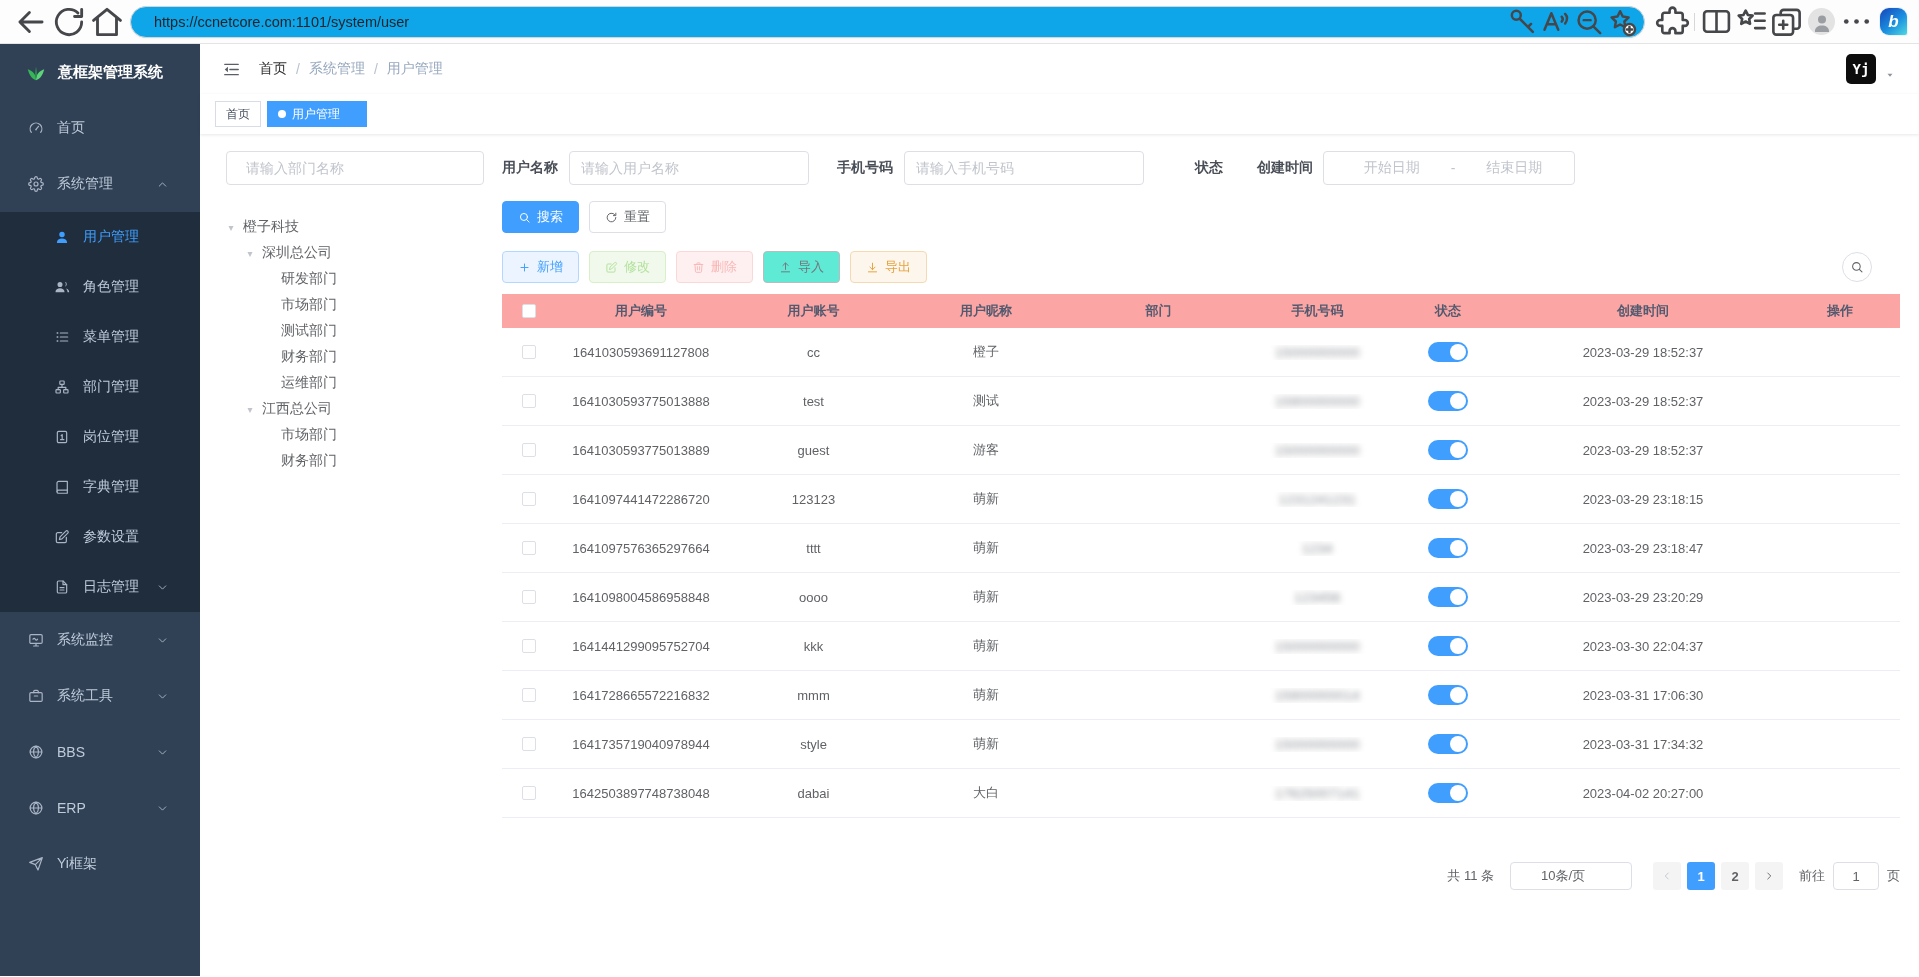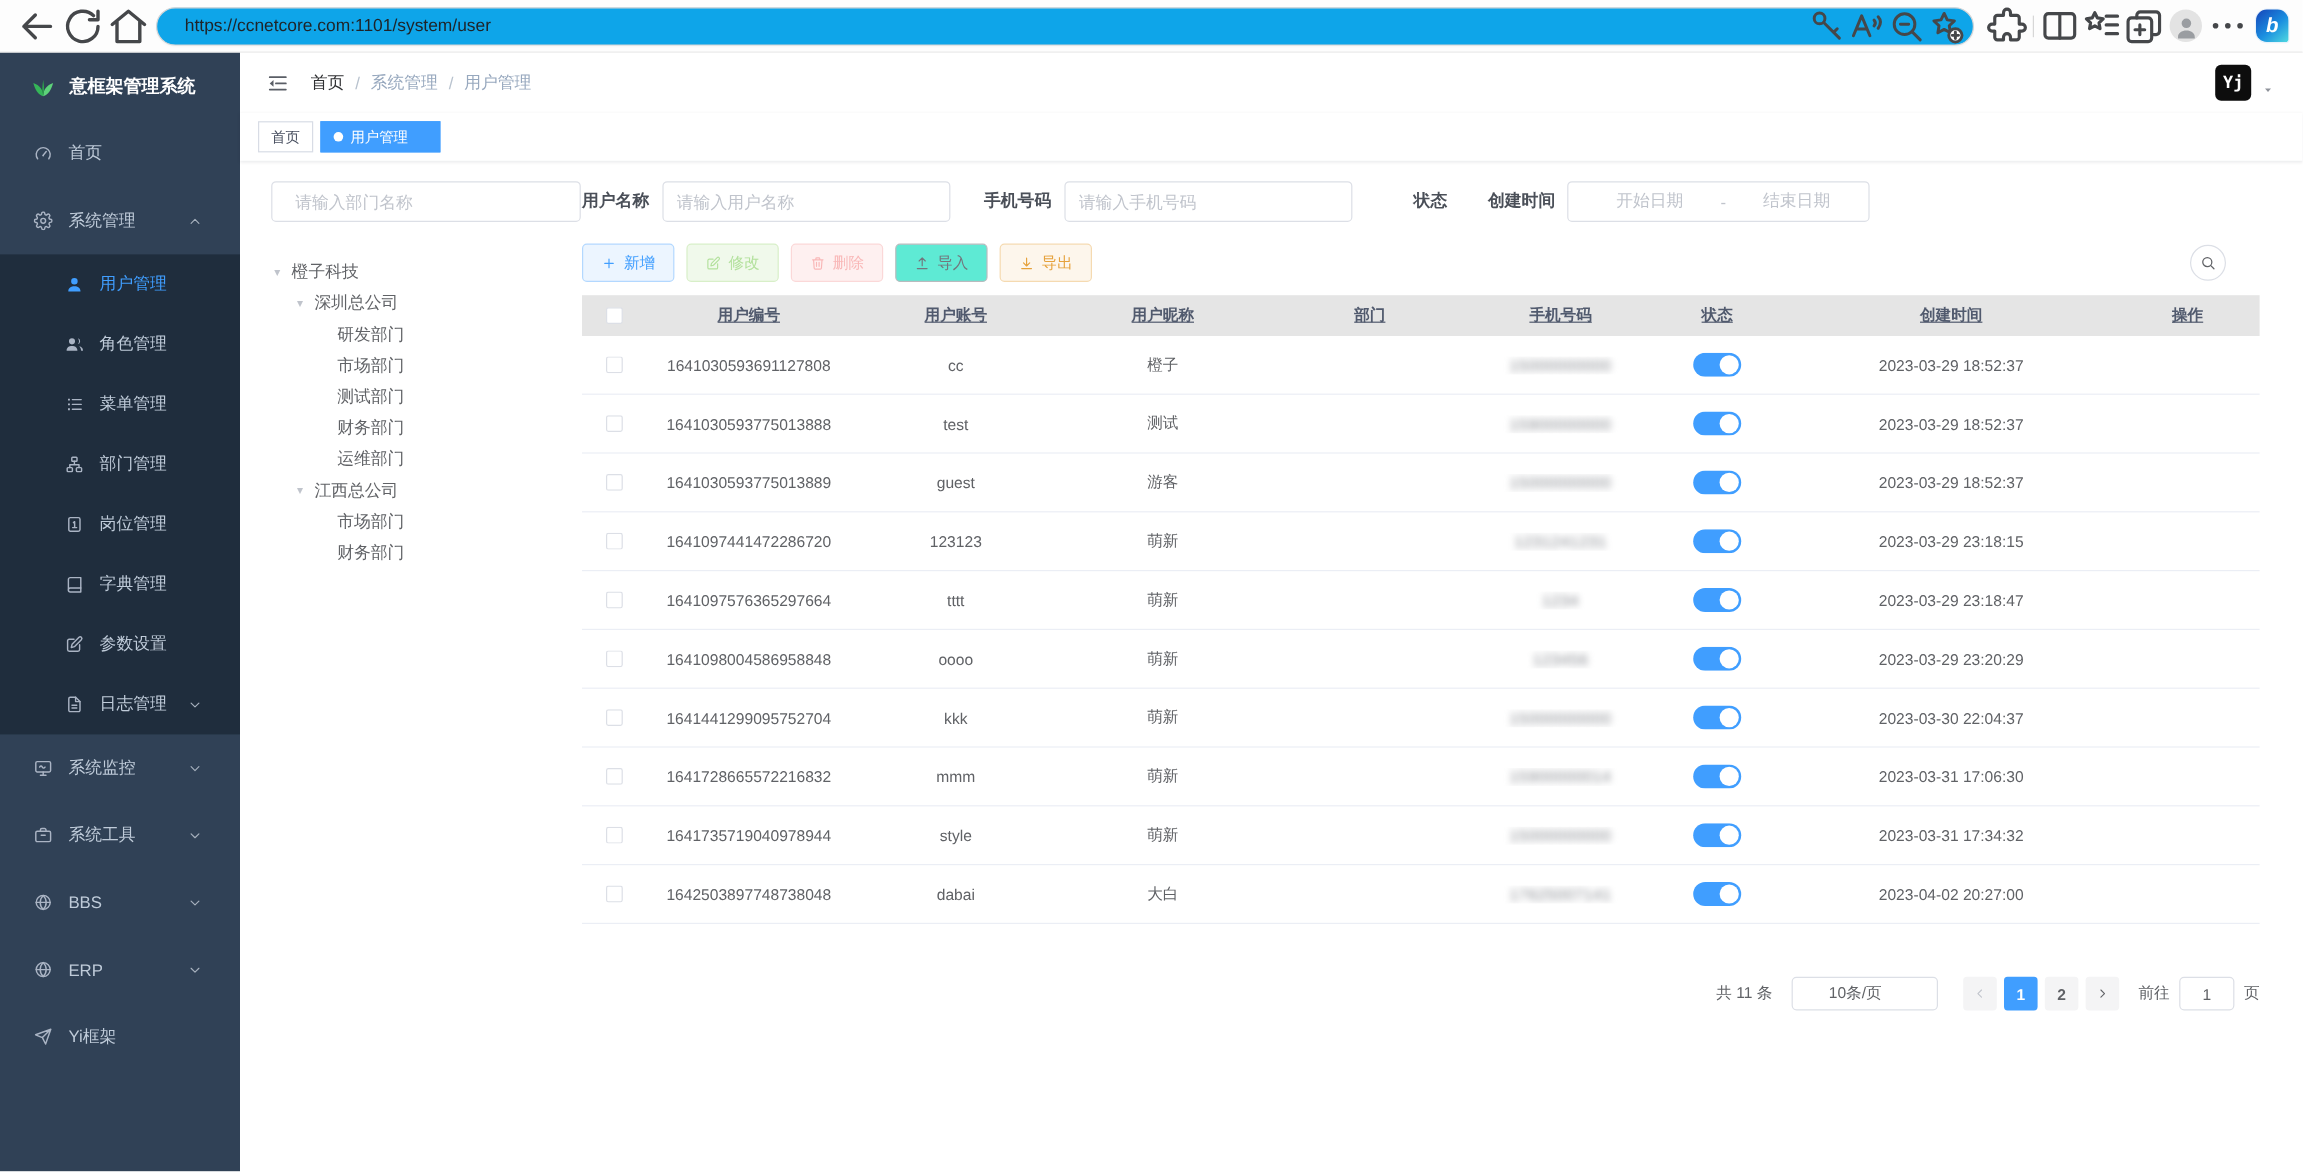--- a/index.html
+++ b/index.html
@@ -49,21 +49,21 @@
   .yi-avatar { width:30px; height:30px; border-radius:5px; background:#0d0d0d; color:#fff; display:flex; align-items:center; justify-content:center; font-size:14px; font-weight:bold; font-family:"DejaVu Sans Mono",monospace; cursor:pointer; }
   .avatar-caret { font-size:10px; color:#8f939b; align-self:flex-end; margin:0 0 4px -14px; }
 
   .tabbar { height:40px; flex:none; display:flex; align-items:center; gap:6px; padding:0 15px; background:#fff; box-shadow:0 1px 3px rgba(0,21,41,.10); position:relative; z-index:3; }
   .tag { height:26px; display:inline-flex; align-items:center; gap:6px; padding:0 10px; border:1px solid #d8dce5; background:#fff; color:#495060; font-size:12px; cursor:pointer; }
   .tag.active { background:#409eff; border-color:#409eff; color:#fff; }
   .tag .dot { width:8px; height:8px; border-radius:50%; background:#fff; }
   .tag .x { font-size:10px; display:inline-flex; }
 
   
-  .content { flex:1; display:flex; padding:17px 19px 0 15px; background:#fff; overflow:hidden; }
+  .content { flex:1; display:flex; padding:17px 19px 0 15px; gap:17px; background:#fff; overflow:hidden; }
   .left-col { width:270px; flex:none; }
   .right-col { width:1398px; flex:none; }
 
   .input-box { height:34px; border:1px solid #dcdfe6; border-radius:4px; background:#fff; display:flex; align-items:center; padding:0 11px; gap:8px; }
   .input-box .g-ic { color:#c0c4cc; font-size:14px; display:inline-flex; }
   .input-box input { border:none; outline:none; flex:1; font-size:14px; color:#606266; min-width:0; background:transparent; font-family:inherit; }
   .input-box input::placeholder { color:#c0c4cc; }
   .dept-search { width:258px; margin-left:11px; }
 
   .tree { margin-top:29px; font-size:14px; color:#606266; }
@@ -91,21 +91,21 @@
   .tb-success { color:#b3e19d; background:#f0f9eb; border-color:#d8efc8; }
   .tb-danger  { color:#f9b7b7; background:#fef0f0; border-color:#fbd8d8; }
   .tb-info    { color:#73767d; background:#5eead4; border-color:#b9bbbe; }
   .tb-warning { color:#e6a23c; background:#fdf6ec; border-color:#f5dab1; }
   .toolbar-right { margin-left:auto; display:flex; align-items:center; gap:14px; color:#606266; }
   .circle-btn { width:30px; height:30px; border:1px solid #dcdfe6; border-radius:50%; display:flex; align-items:center; justify-content:center; font-size:14px; cursor:pointer; }
   .flat-ic { font-size:16px; cursor:pointer; display:inline-flex; }
 
   .table { margin-top:11px; font-size:13px; color:#606266; }
   .t-grid { display:grid; grid-template-columns:53px 172px 173px 172px 173px 145px 116px 274px 120px; align-items:center; }
-  .t-head { background:#e5e5e5; color:#515a6e; font-weight:bold; height:34px;text-decoration:underline; }
+  .t-head { background:#fca5a5; color:#515a6e; font-weight:bold; height:34px; }
   .t-row { height:49px; border-bottom:1px solid #ebeef5; }
   .t-cell { text-align:center; overflow:hidden; white-space:nowrap; }
   .checkbox { width:14px; height:14px; border:1px solid #dcdfe6; border-radius:2px; background:#fff; margin:0 auto; cursor:pointer; }
   .blurred { filter:blur(3px); color:#84878d; letter-spacing:.5px; }
   .toggle { width:40px; height:20px; border-radius:10px; background:#409eff; position:relative; margin:0 auto; cursor:pointer; }
   .toggle::after { content:""; position:absolute; top:2px; right:2px; width:16px; height:16px; border-radius:50%; background:#fff; }
   .row-actions { display:flex; justify-content:center; gap:13px; color:#409eff; }
   .row-actions .a-ic { font-size:15px; cursor:pointer; display:inline-flex; }
 
   .pagination { margin-top:44px; display:flex; align-items:center; justify-content:flex-end; font-size:13px; color:#606266; }
@@ -545,20 +545,39 @@
                     <rect x="3.5" y="5" width="17" height="15.5" rx="1.8"></rect>
                     <path d="M8 3v4M16 3v4M3.5 10h17"></path>
                   </svg>
                 </span>
               <span class="seg">开始日期</span>
               <span class="dash">-</span>
               <span class="seg">结束日期</span>
             </div>
           </div>
 
+          <div class="action-row">
+            <button class="btn btn-primary">
+              <span class="ic">
+                  <svg viewBox="0 0 24 24" fill="none" stroke="currentColor" stroke-width="1.8" stroke-linecap="round" stroke-linejoin="round">
+                    <circle cx="11" cy="11" r="6.5"></circle>
+                    <path d="M16 16l4.5 4.5"></path>
+                  </svg>
+                </span>
+              <span>搜索</span>
+            </button>
+            <button class="btn">
+              <span class="ic">
+                  <svg viewBox="0 0 24 24" fill="none" stroke="currentColor" stroke-width="1.8" stroke-linecap="round" stroke-linejoin="round">
+                    <path d="M20 12a8 8 0 1 1-2.34-5.66M20 4v4.5h-4.5"></path>
+                  </svg>
+                </span>
+              <span>重置</span>
+            </button>
+          </div>
 
           <div class="toolbar" id="toolbar">
               <button class="btn tb-primary">
                 <span class="ic">
                   <svg viewBox="0 0 24 24" fill="none" stroke="currentColor" stroke-width="1.8" stroke-linecap="round" stroke-linejoin="round">
                     <path d="M12 5.5v13M5.5 12h13"></path>
                   </svg>
                 </span>
                 <span>新增</span>
               </button>

